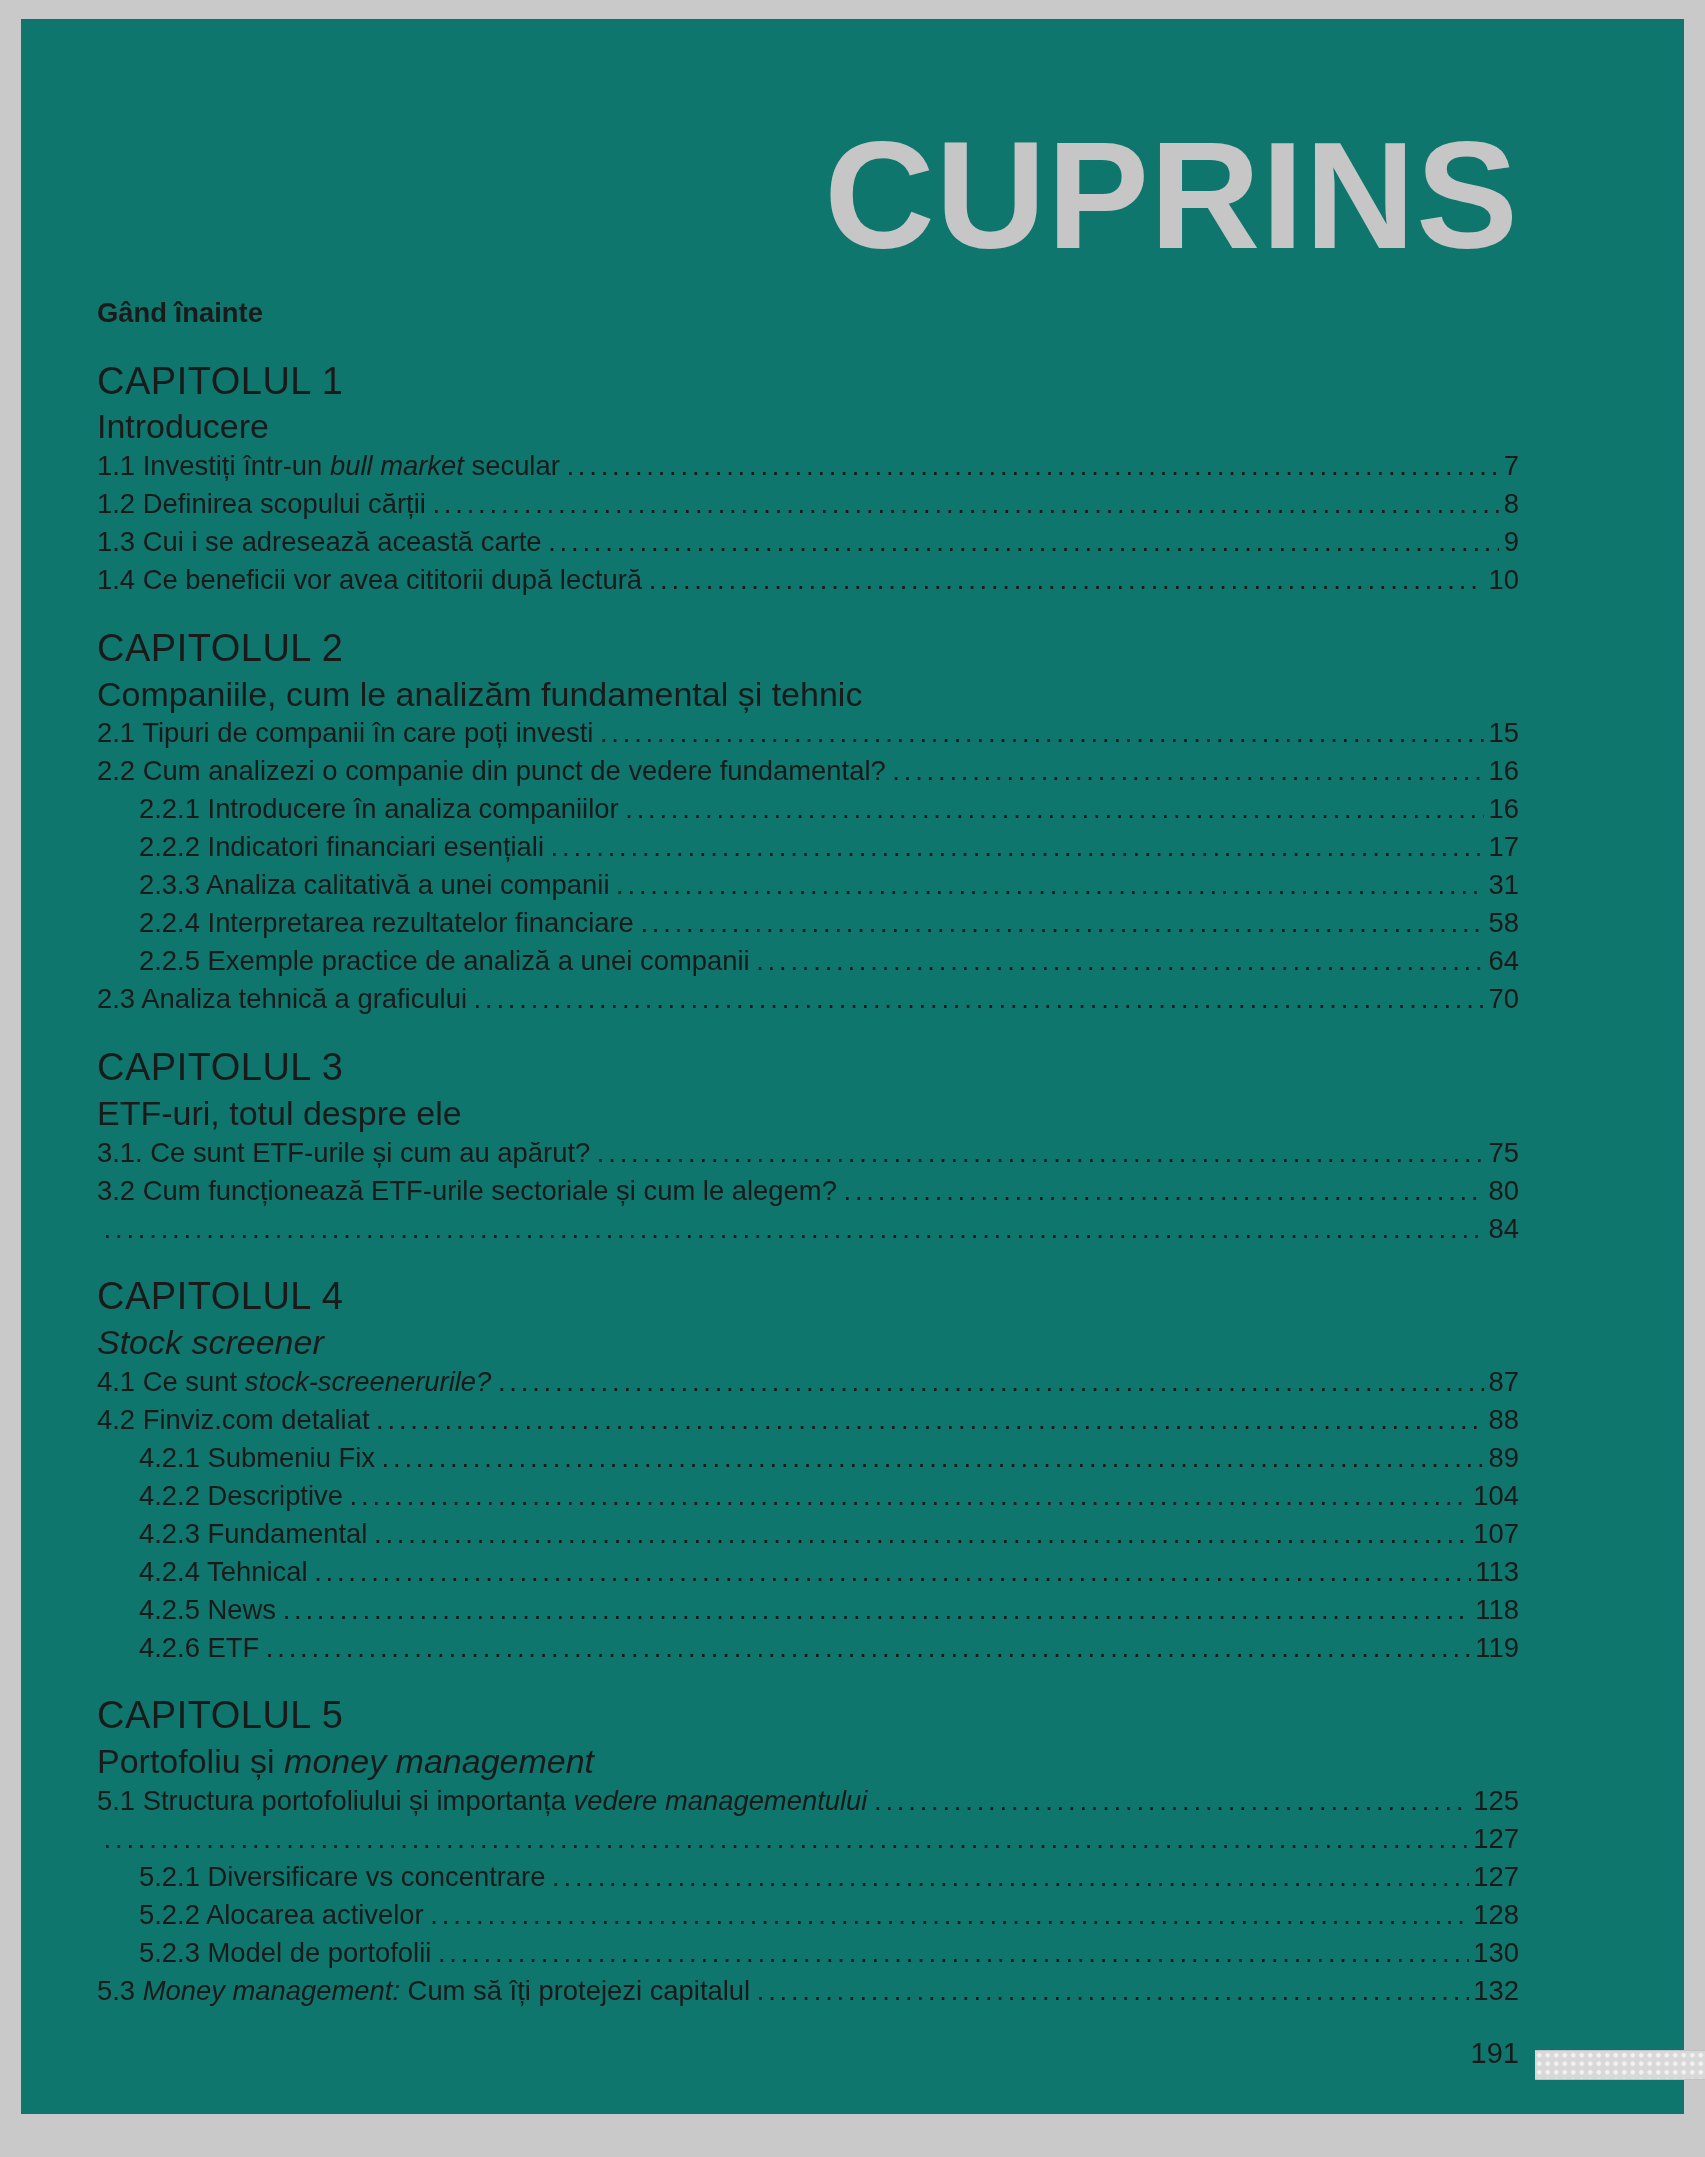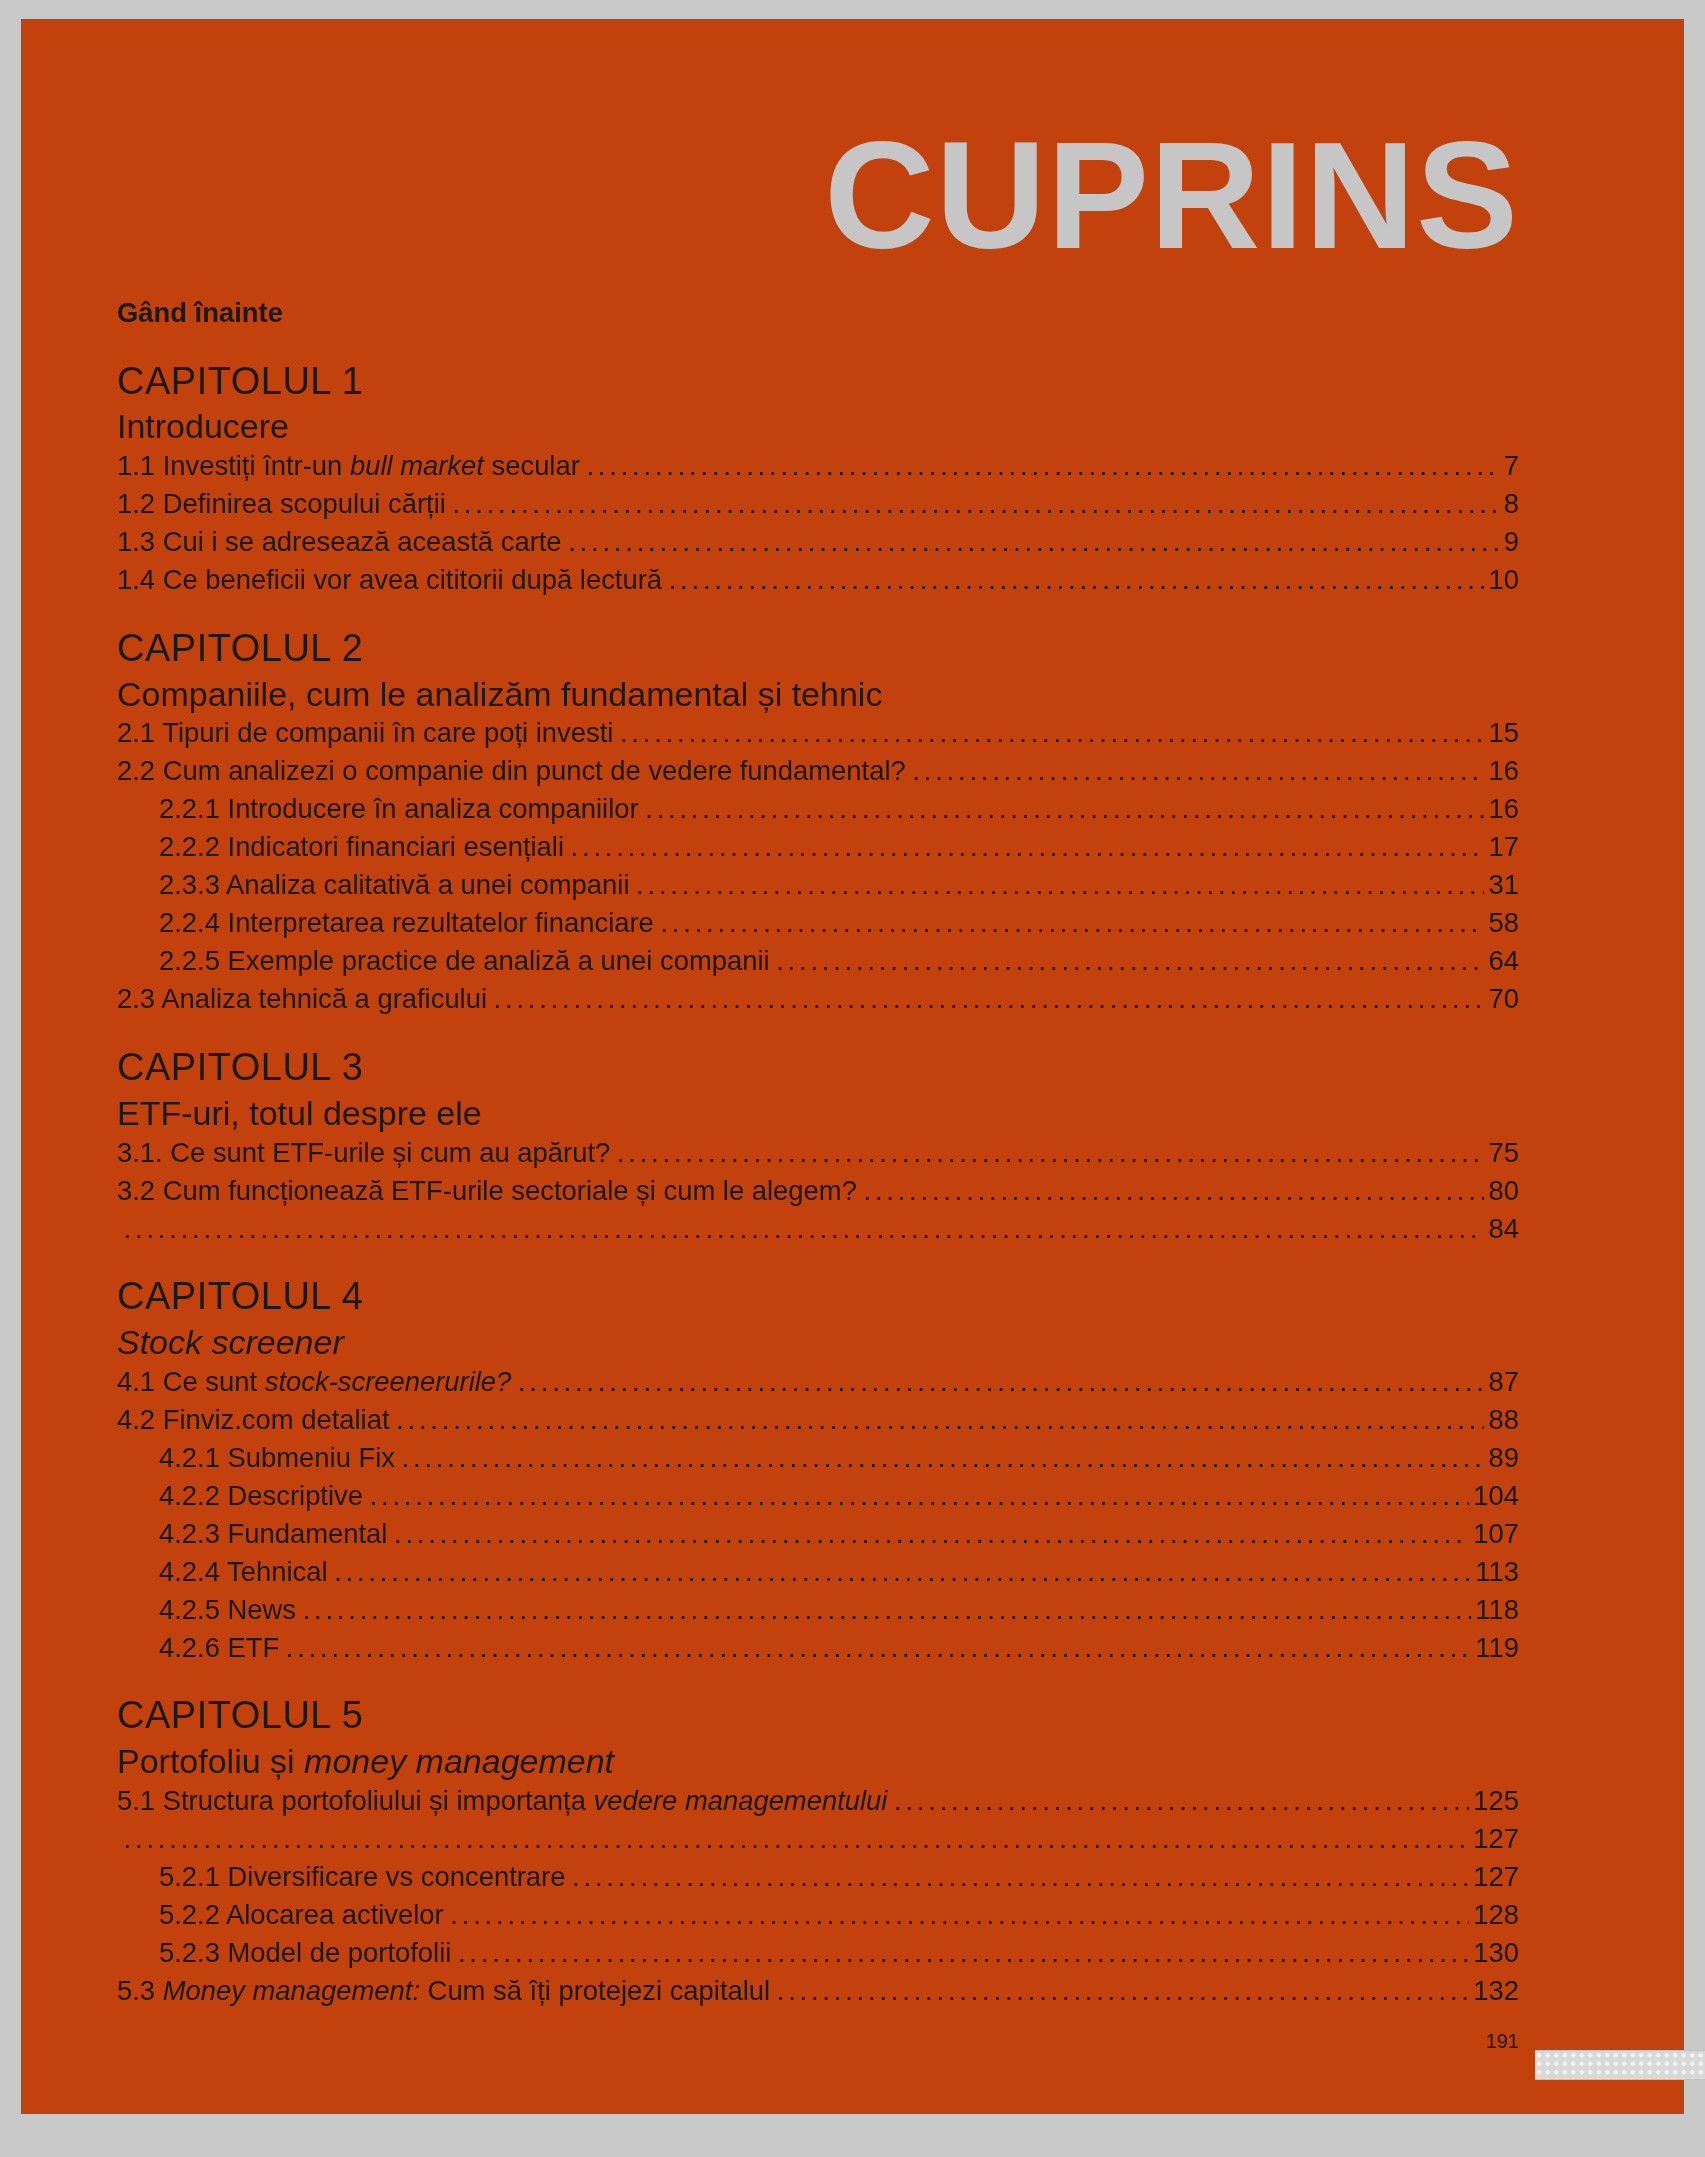--- a/index.html
+++ b/index.html
@@ -16,22 +16,22 @@
     position: absolute;
     inset: 0;
     background: #c9c9c9;
   }
   .page {
     position: absolute;
     left: 21px;
     top: 19px;
     right: 21px;
     bottom: 44px;
-    background: #c2410c;
-    padding: 0 165px 0 96px;
+    background: #0f766e;
+    padding: 0 165px 0 76px;
     box-sizing: border-box;
   }
   .title {
     margin-top: 98px;
     margin-bottom: 21px;
     font-size: 153px;
     line-height: 1.02;
     font-weight: bold;
     color: #c6c6c6;
     text-align: right;
@@ -76,22 +76,22 @@
   }
   .leader::after {
     content: "..................................................................................................................................................................................................................";
     letter-spacing: 3.8px;
     color: #1a1a1a;
   }
   .pagenum { white-space: nowrap; }
   .folio {
     position: absolute;
     right: 165px;
-    bottom: 56px;
-    font-size: 20px;
+    bottom: 44px;
+    font-size: 29px;
     line-height: 34px;
   }
   .edge-tab {
     position: absolute;
     right: 0;
     bottom: 78px;
     width: 170px;
     height: 28px;
     background-color: #d8d8d8;
     background-image: radial-gradient(#f2f2f2 1.9px, rgba(0,0,0,0) 2.5px);

